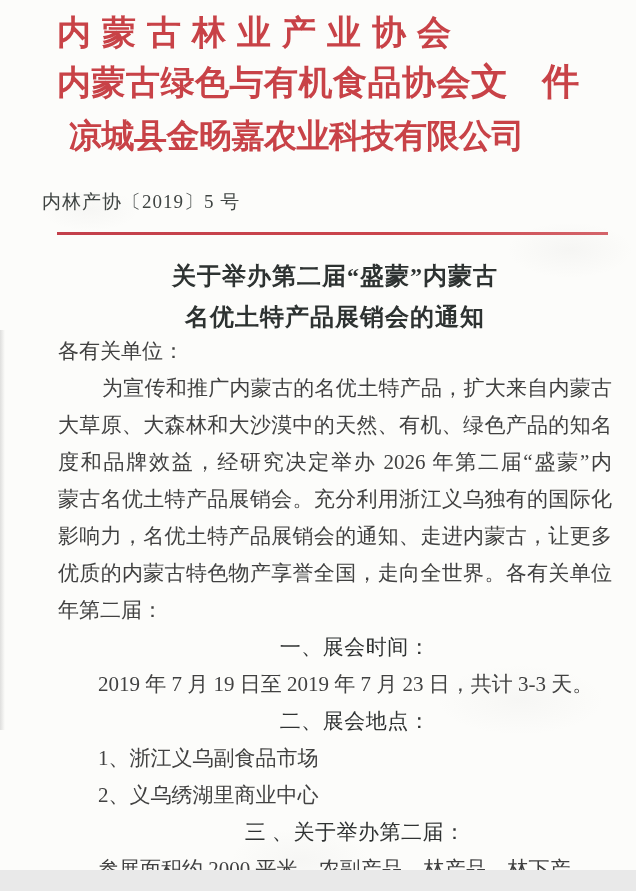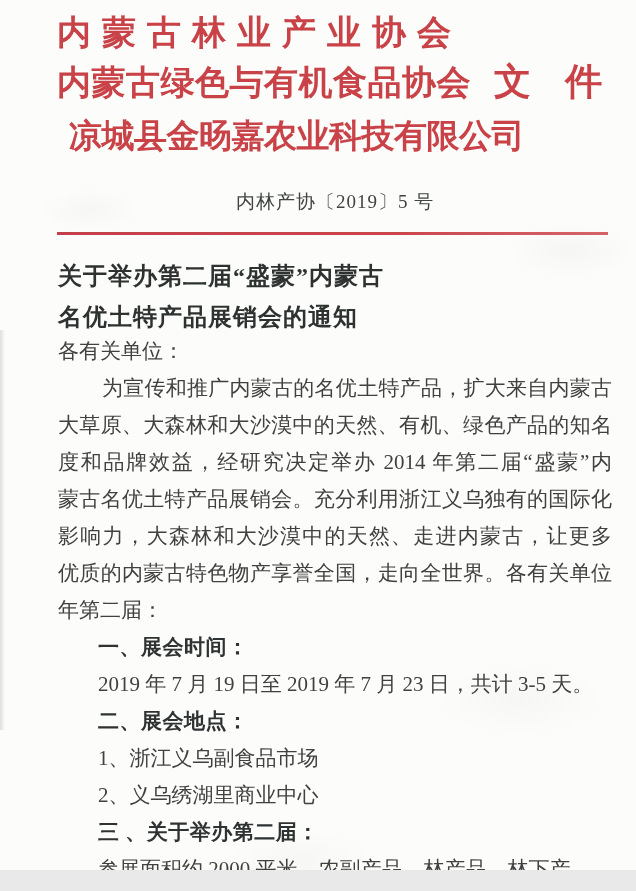--- a/index.html
+++ b/index.html
@@ -32,58 +32,59 @@
   .letterhead { color: #c84247; font-weight: 700; white-space: nowrap; }
   .org-line-1 {
     position: absolute; left: 57px; top: 15px;
     font-size: 34px; line-height: 36px; letter-spacing: 11px;
   }
   .org-line-2 {
     position: absolute; left: 57px; top: 63px;
     font-size: 34px; line-height: 38px; letter-spacing: 0.5px;
   }
   .org-line-2 .doc-word {
-    font-size: 37px; margin-left: 23px; word-spacing: 24px;
+    font-size: 37px; word-spacing: 24px;
   }
   .org-line-3 {
     position: absolute; left: 69px; top: 117px;
     font-size: 33px; line-height: 38px; letter-spacing: -0.5px;
   }
 
   
   .doc-number {
-    position: absolute; left: 58px; top: 189px; width: 554px;
-    text-align: center;
+    position: absolute; left: 42px; top: 189px; width: 554px;
+    text-align: left;
     font-size: 19px; color: #3f4442; letter-spacing: 1px;
   }
 
   
   .red-rule {
     position: absolute; left: 57px; top: 232px;
     width: 551px; height: 3px;
     background: linear-gradient(to right, #c3404b 0%, #cb454c 60%, #d4646a 100%);
   }
 
   
   .doc-title {
     position: absolute; left: 58px; top: 256px; width: 554px;
+    text-align: center;
     font-size: 24px; line-height: 41px; font-weight: 700;
     color: #2d3231; letter-spacing: 1px;
   }
 
   
   .doc-body {
     position: absolute; left: 58px; top: 333px; width: 554px;
     font-size: 21px; line-height: 37px; color: #414141;
   }
   .line { min-height: 37px; }
   .para-just { text-align: justify; text-align-last: justify; }
   .first-indent { text-indent: 44px; text-align-last: justify; text-align: justify; }
   .sec-indent { padding-left: 40px; }
-  .sec-heading { font-weight: 700; color: #2f3232; letter-spacing: 0.5px; }
+  .sec-heading { font-weight: 400; color: #2f3232; letter-spacing: 0.5px; text-align: center; }
 </style>
 </head>
 <body>
 
 <div class="page">
 
   <div class="letterhead org-line-1">
     <span>内蒙古林业产业协会</span>
   </div>
   <div class="letterhead org-line-2">
@@ -100,28 +101,28 @@
   <div class="doc-title">
     <div>关于举办第二届“盛蒙”内蒙古</div>
     <div>名优土特产品展销会的通知</div>
   </div>
 
   <div class="doc-body">
     <div class="line">各有关单位：</div>
 
     <div class="line first-indent">为宣传和推广内蒙古的名优土特产品，扩大来自内蒙古</div>
     <div class="line para-just">大草原、大森林和大沙漠中的天然、有机、绿色产品的知名</div>
-    <div class="line para-just">度和品牌效益，经研究决定举办 2014 年第二届“盛蒙”内</div>
+    <div class="line para-just">度和品牌效益，经研究决定举办 2026 年第二届“盛蒙”内</div>
     <div class="line para-just">蒙古名优土特产品展销会。充分利用浙江义乌独有的国际化</div>
-    <div class="line para-just">影响力，大森林和大沙漠中的天然、走进内蒙古，让更多</div>
+    <div class="line para-just">影响力，名优土特产品展销会的通知、走进内蒙古，让更多</div>
     <div class="line para-just">优质的内蒙古特色物产享誉全国，走向全世界。各有关单位</div>
     <div class="line">年第二届：</div>
 
     <div class="line sec-indent sec-heading">一、展会时间：</div>
-    <div class="line sec-indent">2019 年 7 月 19 日至 2019 年 7 月 23 日，共计 3-5 天。</div>
+    <div class="line sec-indent">2019 年 7 月 19 日至 2019 年 7 月 23 日，共计 3-3 天。</div>
 
     <div class="line sec-indent sec-heading">二、展会地点：</div>
     <div class="line sec-indent">1、浙江义乌副食品市场</div>
     <div class="line sec-indent">2、义乌绣湖里商业中心</div>
 
     <div class="line sec-indent sec-heading">三 、关于举办第二届：</div>
     <div class="line sec-indent">参展面积约 2000 平米，农副产品、林产品、林下产品、</div>
   </div>
 
 </div>

